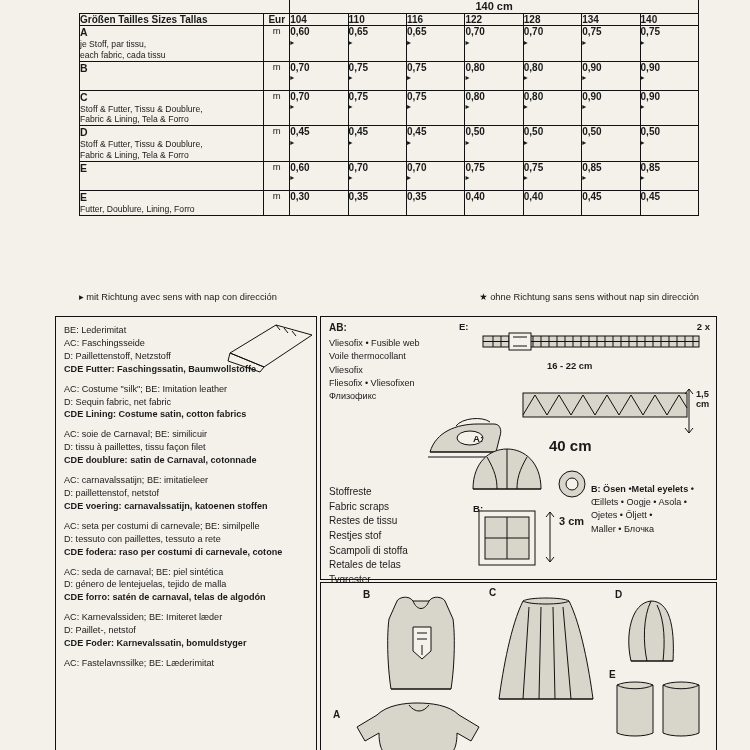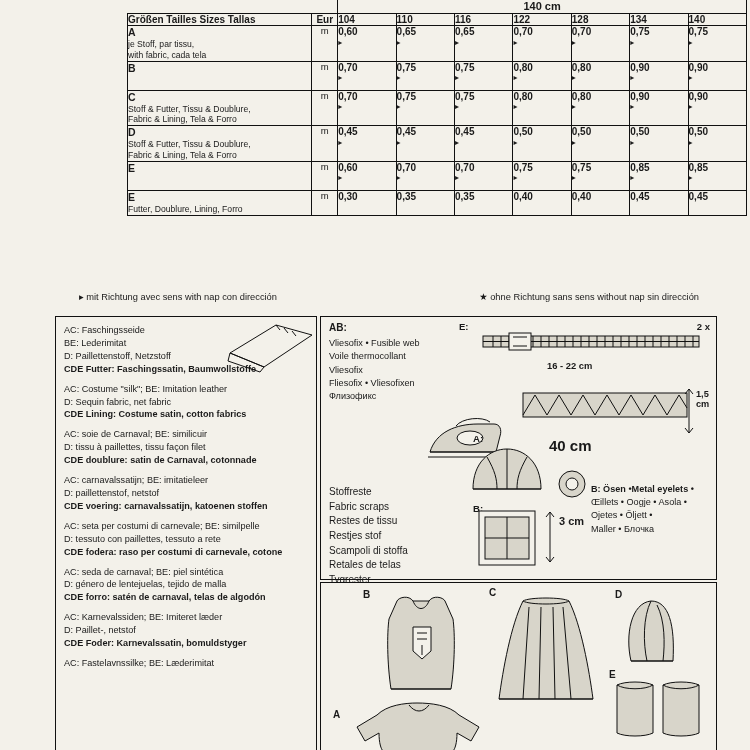--- a/index.html
+++ b/index.html
@@ -7,21 +7,21 @@
     width:750px;height:750px;
     background:#f3f1ea;
     font-family:"Liberation Sans",sans-serif;
     color:#1a1a1a;
     overflow:hidden;
     position:relative;
   }
   .bold{font-weight:bold;}
   
   .table-wrap{position:absolute;left:79px;top:0;width:620px;}
-  table.meas{border-collapse:collapse;width:620px;font-size:9.5px;margin-left:48px;}
+  table.meas{border-collapse:collapse;width:620px;font-size:9.5px;}
   table.meas td{
     border:1px solid #111;
     padding:0;
     vertical-align:top;
     line-height:1.15;
   }
   .cm-head{
     text-align:center;font-weight:bold;font-size:11px;
     border-left:1px solid #111;border-right:1px solid #111;
     border-top:none;border-bottom:1px solid #111;
@@ -107,21 +107,21 @@
       <td class="size-col">122</td>
       <td class="size-col">128</td>
       <td class="size-col">134</td>
       <td class="size-col">140</td>
     </tr>
 
     <tr>
       <td class="rowlbl">
         <span class="letter">A</span>
         <span class="sub" style="white-space:pre-line">je Stoff, par tissu,
-with fabric, cada tela</span>
+each fabric, cada tissu</span>
       </td>
       <td class="unit">m</td>
       <td class="val"><span>0,60</span><span class="arrow">▸</span></td>
       <td class="val"><span>0,65</span><span class="arrow">▸</span></td>
       <td class="val"><span>0,65</span><span class="arrow">▸</span></td>
       <td class="val"><span>0,70</span><span class="arrow">▸</span></td>
       <td class="val"><span>0,70</span><span class="arrow">▸</span></td>
       <td class="val"><span>0,75</span><span class="arrow">▸</span></td>
       <td class="val"><span>0,75</span><span class="arrow">▸</span></td>
     </tr>
@@ -205,22 +205,22 @@
 </div>
 
 <div class="legend">
   <span>▸  mit Richtung  avec sens  with nap  con dirección</span>
   <span class="r">★  ohne Richtung  sans sens  without nap  sin dirección</span>
 </div>
 
 <div class="box" id="fabric-box">
   <div class="fab-list">
     <div class="fab-group">
+      <div>BE: Lederimitat</div>
       <div>AC: Faschingsseide</div>
-      <div>BE: Lederimitat</div>
       <div>D: Paillettenstoff, Netzstoff</div>
       <div class="bold">CDE Futter: Faschingssatin, Baumwollstoffe</div>
     </div>
     <div class="fab-group">
       <div>AC: Costume "silk"; BE: Imitation leather</div>
       <div>D: Sequin fabric, net fabric</div>
       <div class="bold">CDE Lining: Costume satin, cotton fabrics</div>
     </div>
     <div class="fab-group">
       <div>AC: soie de Carnaval; BE: similicuir</div>

